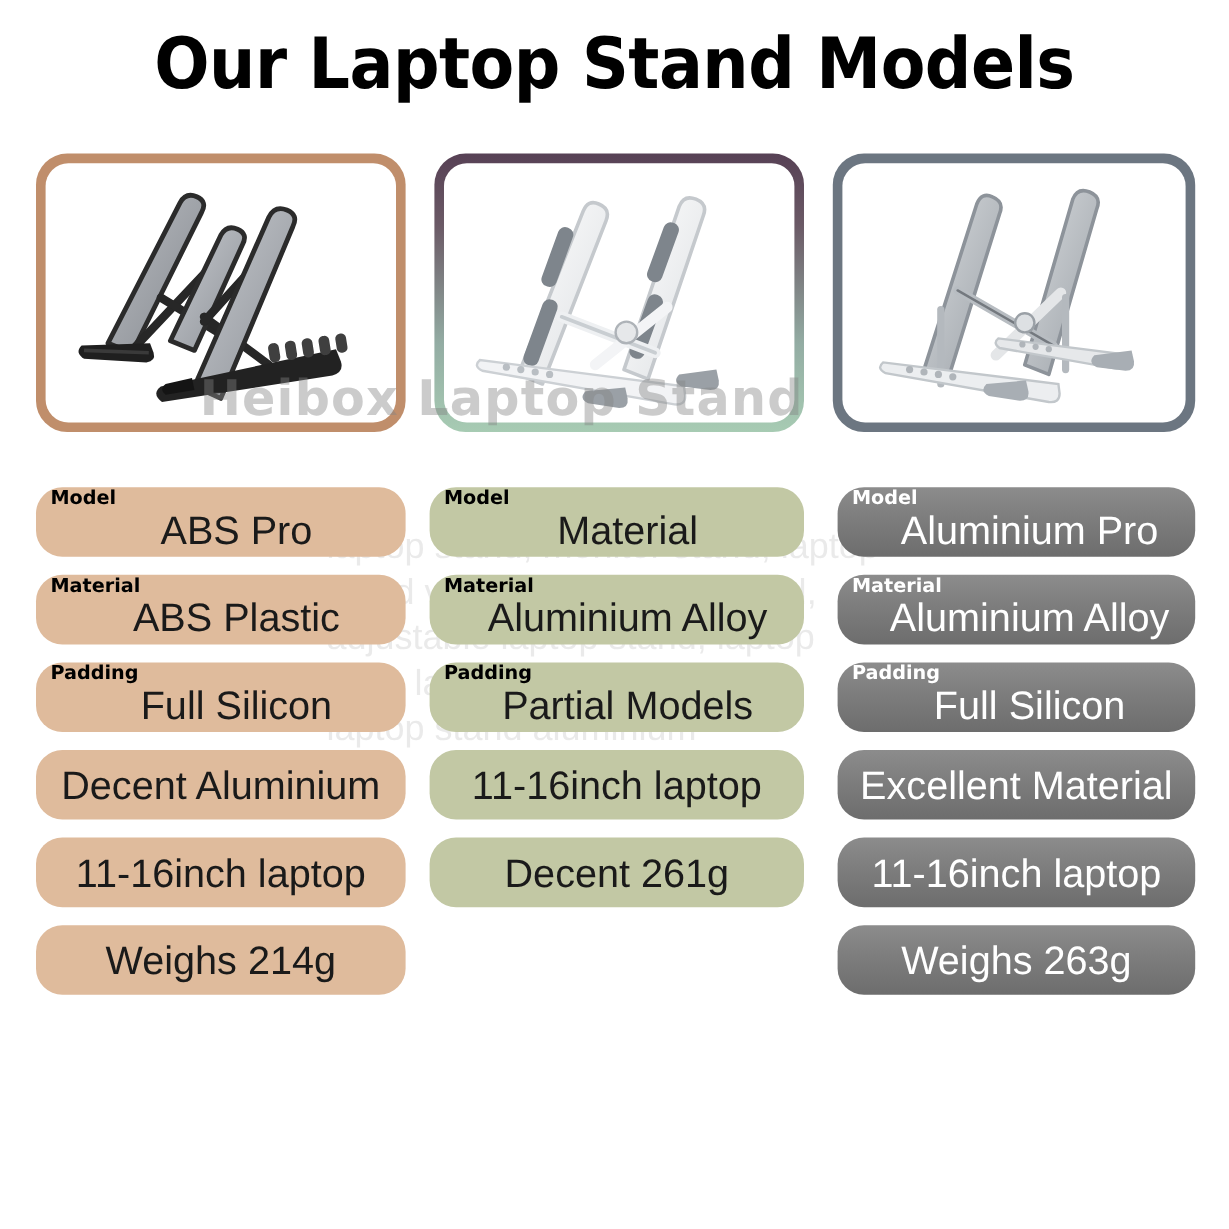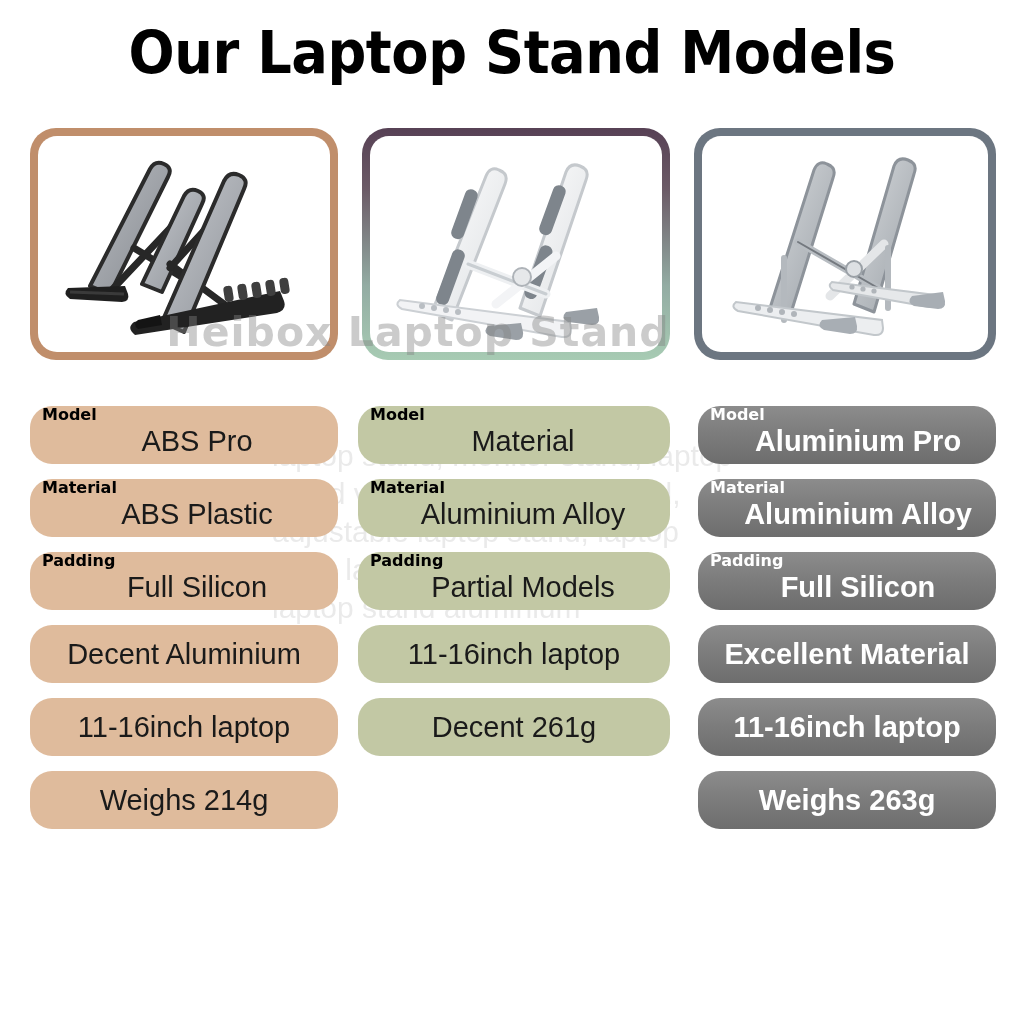--- a/index.html
+++ b/index.html
@@ -145,27 +145,27 @@
     line-height: 20px;
     color: #000000;
     white-space: nowrap;
   }
 
   .col-3 .pill-label { color: #ffffff; }
 
   .pill-value {
     font-family: "Liberation Sans", sans-serif;
     font-weight: 400;
-    font-size: 29px;
+    font-size: 33px;
     line-height: 1;
     color: #1a1a1a;
     white-space: nowrap;
   }
 
-  .col-3 .pill-value { color: #ffffff; font-weight: bold; }
+  .col-3 .pill-value { color: #ffffff; }
 
   
   .pill.has-label .pill-value { margin-top: 13px; }
 
   .col-1 .pill.has-label .pill-value { margin-left: 26px; }
   .col-2 .pill.has-label .pill-value { margin-left: 18px; }
   .col-3 .pill.has-label .pill-value { margin-left: 22px; }
 </style>
 </head>
 <body>

